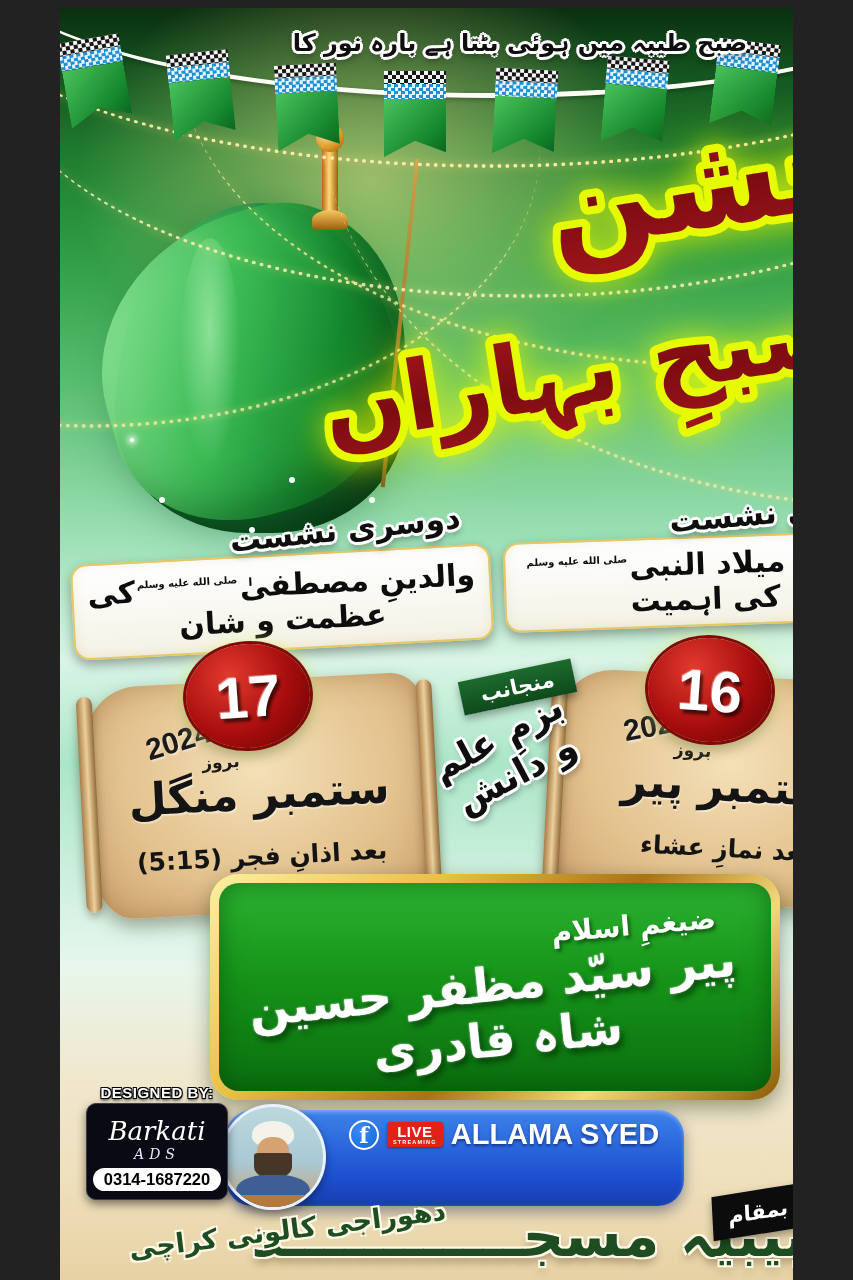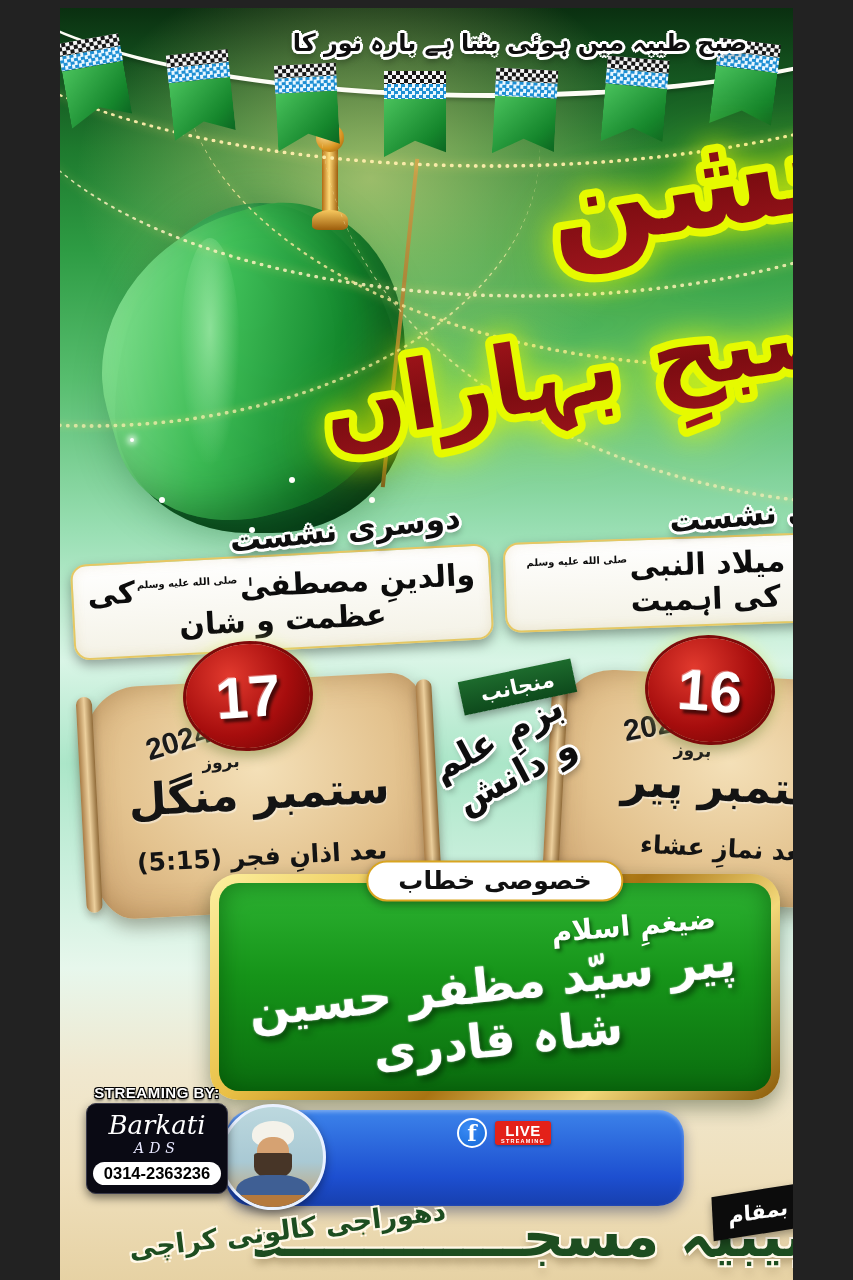--- a/index.html
+++ b/index.html
@@ -127,21 +127,21 @@
     border:2px solid #d9a520;border-radius:22px;padding:4px 30px;font-size:25px;font-weight:bold;color:#111;
     box-shadow:0 3px 8px rgba(0,0,0,.35);white-space:nowrap;z-index:2;}
   .speaker-prefix{position:absolute;right:55px;top:26px;color:#fff;font-size:28px;font-weight:bold;
     transform:rotate(-5deg);text-shadow:2px 3px 4px rgba(0,40,0,.6);}
   .speaker-name{position:absolute;left:0;right:0;top:74px;text-align:center;color:#fff;font-size:47px;font-weight:bold;
     transform:rotate(-6deg);text-shadow:3px 5px 6px rgba(0,40,0,.65), 0 0 2px #fff;}
 
   .designer{left:26px;top:1076px;width:142px;z-index:8;text-align:center;}
   .designer-label{font-family:"Liberation Sans","DejaVu Sans",sans-serif;font-size:15px;font-weight:bold;color:#fff;
     text-shadow:-1px -1px 0 #000,1px -1px 0 #000,-1px 1px 0 #000,1px 1px 0 #000,0 2px 3px #000;letter-spacing:.5px;}
-  .designer-box{margin-top:2px;background:#0a0a14;border:1px solid #3a3a4a;border-radius:10px;padding:8px 6px 8px;
+  .designer-box{margin-top:2px;background:#0a0a14;border:1px solid #3a3a4a;border-radius:10px;padding:14px 6px 8px;
     box-shadow:0 4px 10px rgba(0,0,0,.5);}
   .designer-brand{font-family:"DejaVu Serif",serif;font-style:italic;font-size:26px;color:#fff;line-height:1;}
   .designer-sub{font-family:"DejaVu Serif",serif;font-style:italic;font-size:14px;color:#e8e8ff;letter-spacing:5px;margin-top:2px;}
   .designer-phone{margin-top:6px;background:#fff;border-radius:12px;font-family:"Liberation Sans",sans-serif;
     font-size:16.5px;font-weight:bold;color:#000;padding:2px 0;}
 
   .live-bar{left:166px;top:1102px;width:458px;height:96px;z-index:7;border-radius:26px;
     background:linear-gradient(180deg,#3c83ea,#1d4fd0 70%,#173fae);
     box-shadow:0 6px 14px rgba(0,20,80,.4), inset 0 2px 4px rgba(255,255,255,.35);}
   .photo{position:absolute;left:-6px;top:-6px;width:106px;height:106px;border-radius:50%;border:3px solid #e9f1ff;
@@ -280,50 +280,50 @@
     <div class="scroll-time urdu" style="top:162px;">بعد اذانِ فجر (5:15)</div>
   </div>
   <div class="abs badge badge-2">17</div>
 
   <div class="abs org-tag urdu">منجانب</div>
   <div class="abs org-name urdu outline-white">بزمِ علم
 و دانش</div>
 
   <div class="abs gold-frame">
     <div class="green-panel">
-      <div class="special-pill urdu">خصوصی خطاب</div>
       <div class="speaker-prefix urdu">ضیغمِ اسلام</div>
       <div class="speaker-name urdu">پیر سیّد مظفر حسین شاہ قادری</div>
     </div>
   </div>
 
   <div class="abs designer">
-    <div class="designer-label">STREAMING BY:</div>
+    <div class="designer-label">DESIGNED BY:</div>
     <div class="designer-box">
       <div class="designer-brand">Barkati</div>
       <div class="designer-sub">ADS</div>
-      <div class="designer-phone">0314-2363236</div>
+      <div class="designer-phone">0314-1687220</div>
     </div>
   </div>
 
   <div class="abs live-bar">
     <div class="photo">
       <div class="turban"></div>
       <div class="face"></div>
       <div class="beard"></div>
       <div class="robe"></div>
       <div class="desk"></div>
     </div>
     <div class="live-text">
       <div class="live-row1">
         <span class="fb-circle">f</span>
         <span class="live-badge">
           <span class="live-word">LIVE</span>
           <span class="streaming-word">STREAMING</span>
         </span>
+        <span class="allama">ALLAMA SYED</span>
       </div>
     </div>
   </div>
 
   <div class="abs venue-tag urdu">بمقام</div>
   <div class="abs venue-line urdu">حبیبیہ مسجــــــــــــد</div>
   <div class="venue-addr urdu">دھوراجی کالونی کراچی</div>
 
 </div>
 

